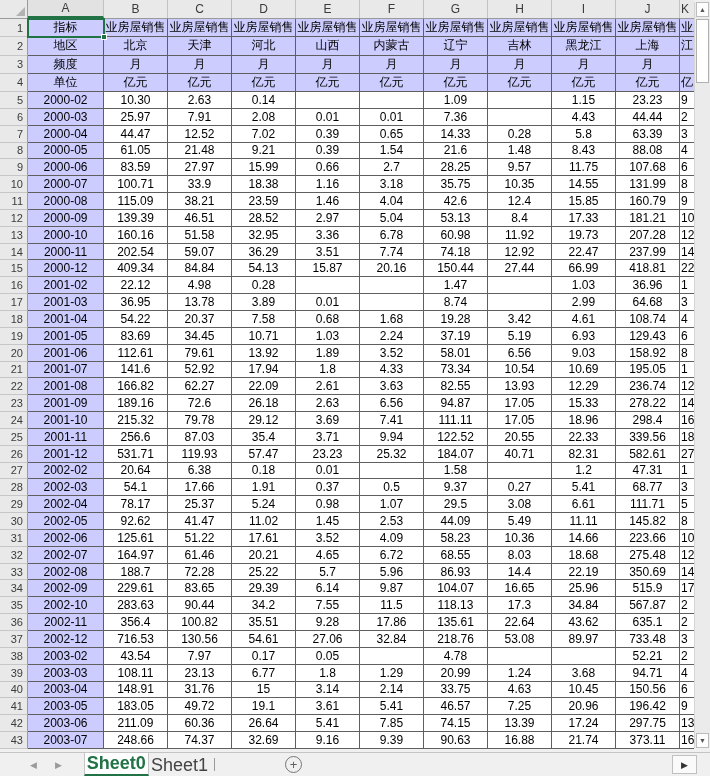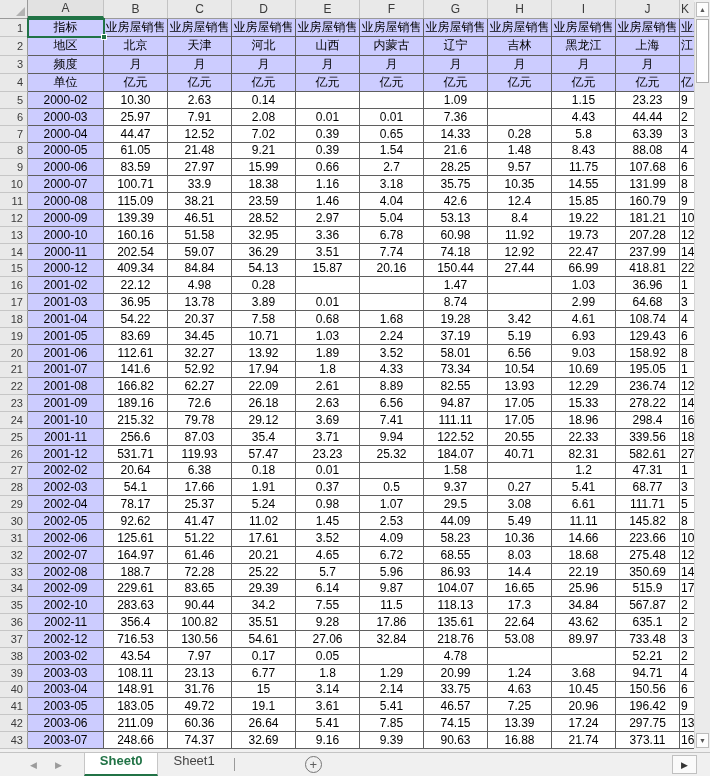--- a/index.html
+++ b/index.html
@@ -40,21 +40,21 @@
   .sbtn{ position:absolute; left:1px; right:1px; height:15px; background:#fdfdfd; border:1px solid #bcbcbc;
          display:flex; align-items:center; justify-content:center; font-size:7px; color:#555; }
   #sb-up{ top:0; } #sb-down{ bottom:0; }
   #thumb{ position:absolute; left:1px; right:1px; top:17px; height:64px; background:#ffffff; border:1px solid #b0b0b0; }
 
   
   #tabbar{ position:absolute; left:0; right:0; bottom:0; height:24px; background:#f0f0f0;
            border-top:1px solid #c4c4c4; display:flex; align-items:stretch; }
   .nav{ display:flex; align-items:center; font-size:9px; color:#9b9b9b; padding:0 9px; }
   .nav:first-child{ margin-left:21px; }
-  .tab{ display:flex; align-items:flex-start; padding:0 15px; font-size:13px; color:#444; }
+  .tab{ display:flex; align-items:flex-end; padding:0 2px; font-size:18px; color:#444; }
   .tab.active{ background:#fff; color:var(--accent); font-weight:bold;
                border-left:1px solid #c6c6c6; border-right:1px solid #c6c6c6; border-bottom:2px solid var(--accent); margin-left:13px; }
   .tabdiv{ width:1px; background:#9a9a9a; height:13px; align-self:center; margin:0 4px; }
   #addsheet{ width:17px; height:17px; border:1px solid #767676; border-radius:50%; color:#5f5f5f;
              display:flex; align-items:center; justify-content:center; font-size:13px; line-height:1;
              align-self:center; margin-left:66px; background:transparent; }
   #hsr{ position:absolute; right:13px; bottom:2px; width:25px; height:19px; background:#fafafa;
         border:1px solid #c0c0c0; display:flex; align-items:center; justify-content:center; font-size:9px; color:#333; }
 </style>
 </head>
@@ -235,21 +235,21 @@
       <div class="r data">
         <div class="rh">12</div>
         <div class="c w-a lav">2000-09</div>
         <div class="c w-s">139.39</div>
         <div class="c w-s">46.51</div>
         <div class="c w-s">28.52</div>
         <div class="c w-s">2.97</div>
         <div class="c w-s">5.04</div>
         <div class="c w-s">53.13</div>
         <div class="c w-s">8.4</div>
-        <div class="c w-s">19.22</div>
+        <div class="c w-s">17.33</div>
         <div class="c w-s">181.21</div>
         <div class="c w-k">10</div>
       </div>
       <div class="r data">
         <div class="rh">13</div>
         <div class="c w-a lav">2000-10</div>
         <div class="c w-s">160.16</div>
         <div class="c w-s">51.58</div>
         <div class="c w-s">32.95</div>
         <div class="c w-s">3.36</div>
@@ -341,21 +341,21 @@
         <div class="c w-s">37.19</div>
         <div class="c w-s">5.19</div>
         <div class="c w-s">6.93</div>
         <div class="c w-s">129.43</div>
         <div class="c w-k">6</div>
       </div>
       <div class="r data">
         <div class="rh">20</div>
         <div class="c w-a lav">2001-06</div>
         <div class="c w-s">112.61</div>
-        <div class="c w-s">32.27</div>
+        <div class="c w-s">79.61</div>
         <div class="c w-s">13.92</div>
         <div class="c w-s">1.89</div>
         <div class="c w-s">3.52</div>
         <div class="c w-s">58.01</div>
         <div class="c w-s">6.56</div>
         <div class="c w-s">9.03</div>
         <div class="c w-s">158.92</div>
         <div class="c w-k">8</div>
       </div>
       <div class="r data">
@@ -372,21 +372,21 @@
         <div class="c w-s">195.05</div>
         <div class="c w-k">1</div>
       </div>
       <div class="r data">
         <div class="rh">22</div>
         <div class="c w-a lav">2001-08</div>
         <div class="c w-s">166.82</div>
         <div class="c w-s">62.27</div>
         <div class="c w-s">22.09</div>
         <div class="c w-s">2.61</div>
-        <div class="c w-s">8.89</div>
+        <div class="c w-s">3.63</div>
         <div class="c w-s">82.55</div>
         <div class="c w-s">13.93</div>
         <div class="c w-s">12.29</div>
         <div class="c w-s">236.74</div>
         <div class="c w-k">12</div>
       </div>
       <div class="r data">
         <div class="rh">23</div>
         <div class="c w-a lav">2001-09</div>
         <div class="c w-s">189.16</div>

